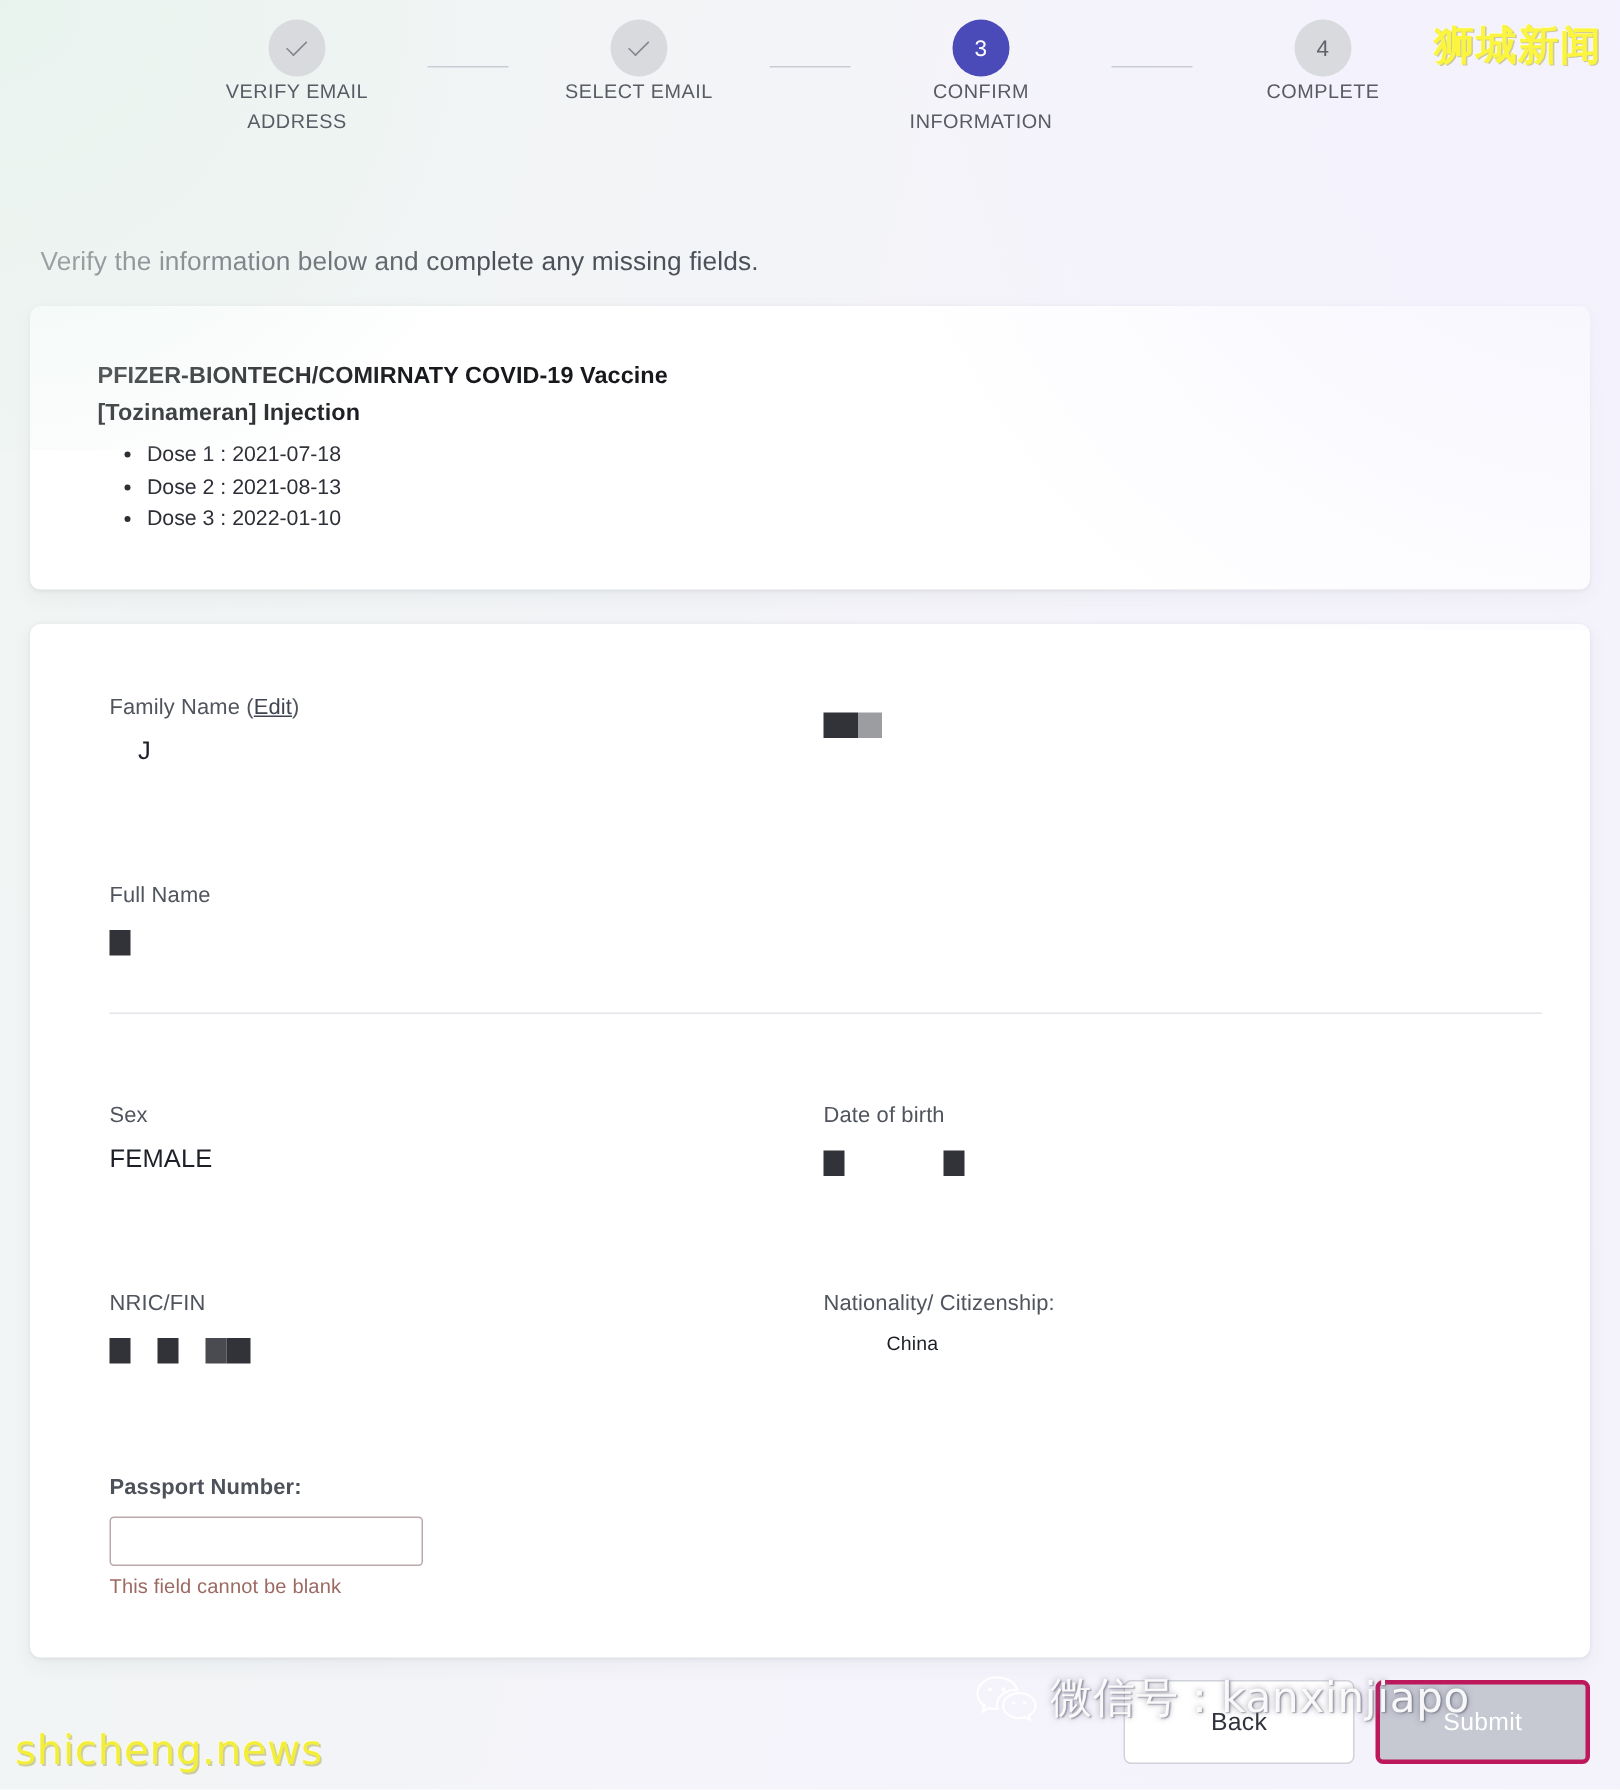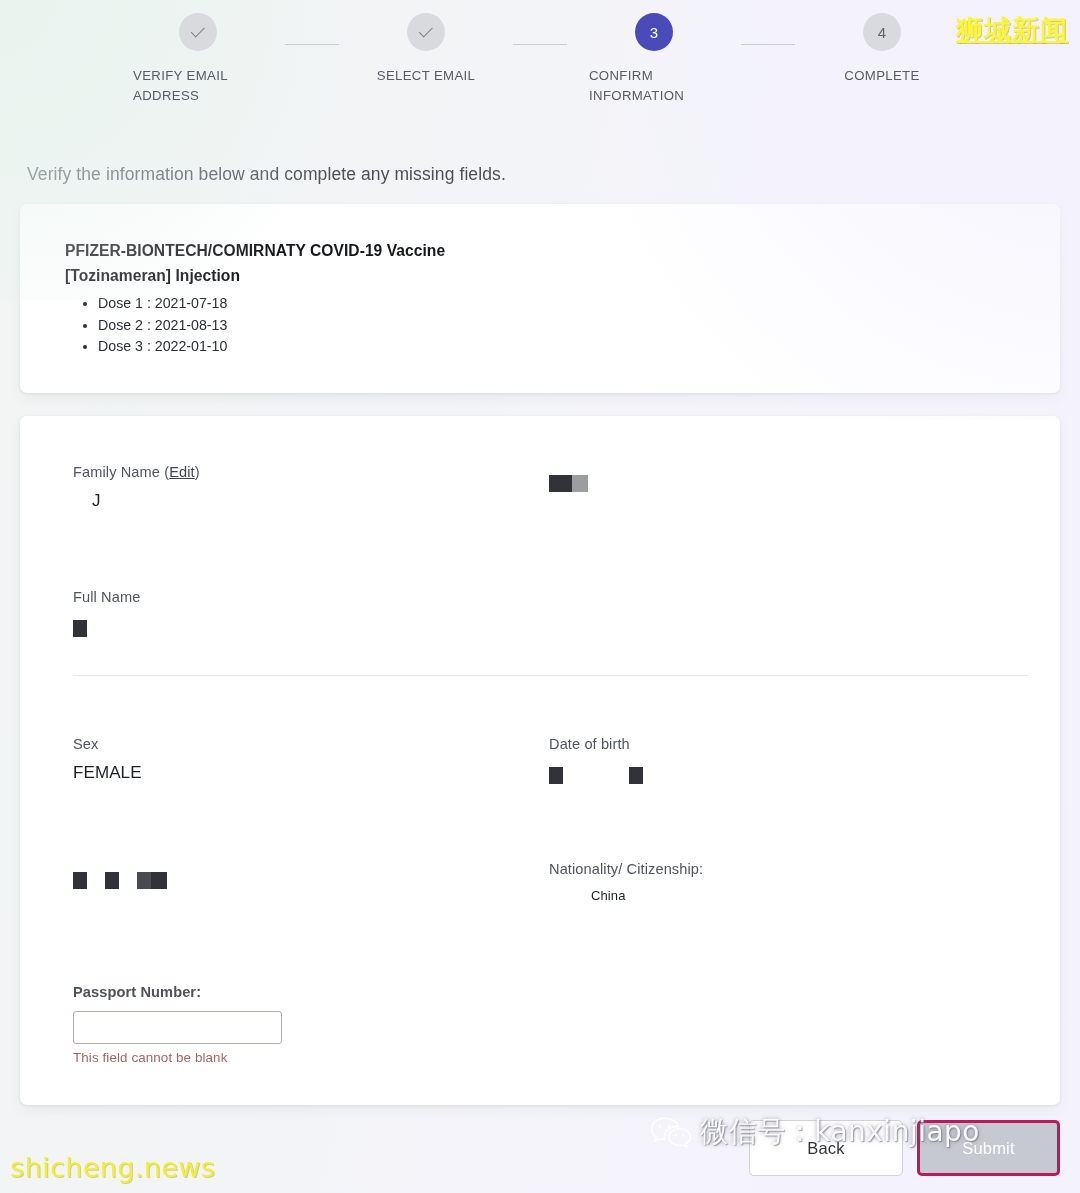--- a/index.html
+++ b/index.html
@@ -72,26 +72,26 @@
   }
   .step-bubble .chk {
     display: block;
     width: 13px;
     height: 7px;
     border-left: 1.6px solid #82858d;
     border-bottom: 1.6px solid #82858d;
     transform: rotate(-45deg) translate(1px, -2px);
   }
   .step-label {
-    margin-top: 15px;
+    margin-top: 0;
     font-size: 13.2px;
     line-height: 20px;
     letter-spacing: .35px;
     color: #585b63;
-    text-align: left;
+    text-align: center;
     max-width: 130px;
   }
   .connector {
     width: 54px;
     height: 1px;
     background: #c9ccd4;
     margin-top: 31px;
     flex: 0 0 auto;
   }
 
@@ -263,21 +263,20 @@
   }
   #wm-top-right {
     top: 12px;
     right: 12px;
     font-size: 27px;
     font-weight: bold;
     color: #fbf53f;
     text-shadow: 1px 1px 0 rgba(160,150,40,0.45), -0.5px -0.5px 0 rgba(255,255,210,0.7);
     letter-spacing: 1px;
     font-family: "DejaVu Sans", sans-serif;
-    text-decoration: underline;
   }
   #wm-bottom-left {
     left: 10px;
     bottom: 10px;
     font-size: 27px;
     color: #f3ee3a;
     text-shadow: 1.2px 1.2px 0 rgba(150,145,35,0.40), -0.5px -0.5px 0 rgba(255,255,220,0.75);
     letter-spacing: .4px;
     font-family: "DejaVu Sans", sans-serif;
   }
@@ -395,20 +394,21 @@
         <span class="sp" style="width:66px"></span>
         <span class="rb dark" style="width:14px"></span>
       </div>
     </div>
   </div>
 
   <div class="gap-lg"></div>
 
   <div class="frow">
     <div class="fcol">
+      <div class="flabel">NRIC/FIN</div>
       <div class="redact-row">
         <span class="rb dark" style="width:14px"></span>
         <span class="sp" style="width:18px"></span>
         <span class="rb dark" style="width:14px"></span>
         <span class="sp" style="width:18px"></span>
         <span class="rb grey" style="width:14px"></span>
         <span class="rb dark" style="width:16px"></span>
       </div>
     </div>
     <div class="fcol">

